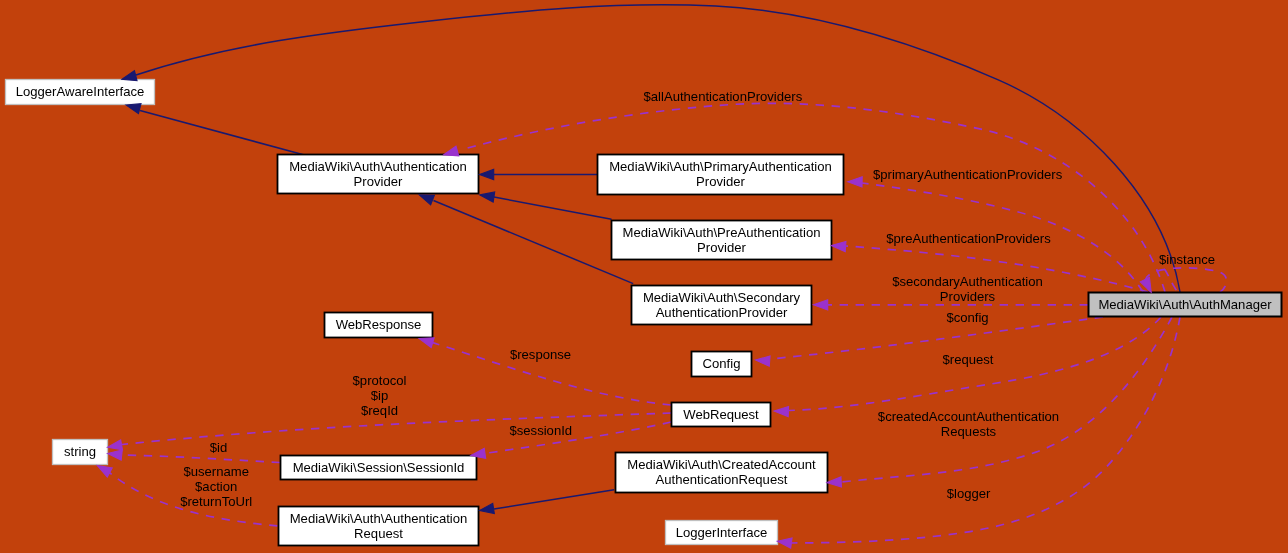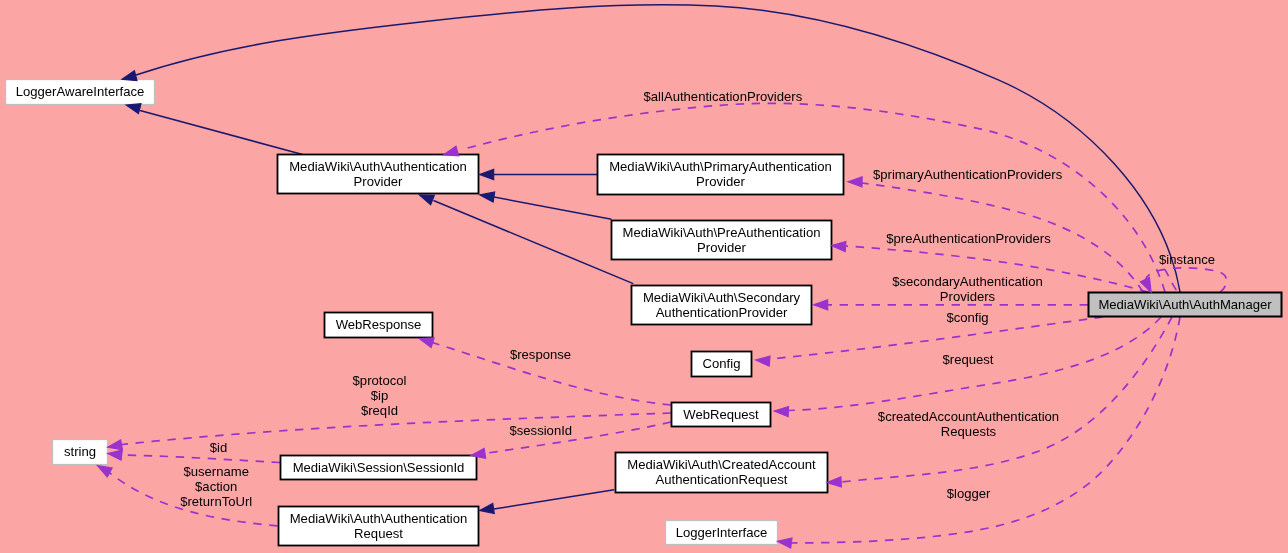--- a/index.html
+++ b/index.html
@@ -1,17 +1,17 @@
 <!DOCTYPE html>
 <html><head>
 <meta charset="utf-8">
 <title>Collaboration diagram</title>
 <style>
   html,body{margin:0;padding:0;background:#ffffff;-webkit-font-smoothing:antialiased;}
-  #canvas{position:relative;width:1288px;height:553px;overflow:hidden;background:#fca5a5;}
+  #canvas{position:relative;width:1288px;height:553px;overflow:hidden;background:#c2410c;}
   svg#diagram{display:block;}
   text{font-family:"Liberation Sans",sans-serif;font-size:13.1px;fill:#000000;}
   .node-box{stroke-width:1;}
   .node-box.normal{fill:#ffffff;stroke:#000000;stroke-width:1.8;}
   .node-box.unknown{fill:#ffffff;stroke:#c0c0c0;stroke-width:1.3;}
   .node-box.current{fill:#c0c0c0;stroke:#000000;stroke-width:2;}
   .edge-inherit{fill:none;stroke:#191970;stroke-width:1.5;}
   .edge-use{fill:none;stroke:#9a32cd;stroke-width:1.7;stroke-dasharray:8.4,7.6;}
   .head-inherit{fill:#191970;stroke:#191970;stroke-width:1.1;stroke-linejoin:miter;}
   .head-use{fill:#9a32cd;stroke:#9a32cd;stroke-width:1.1;stroke-linejoin:miter;}

